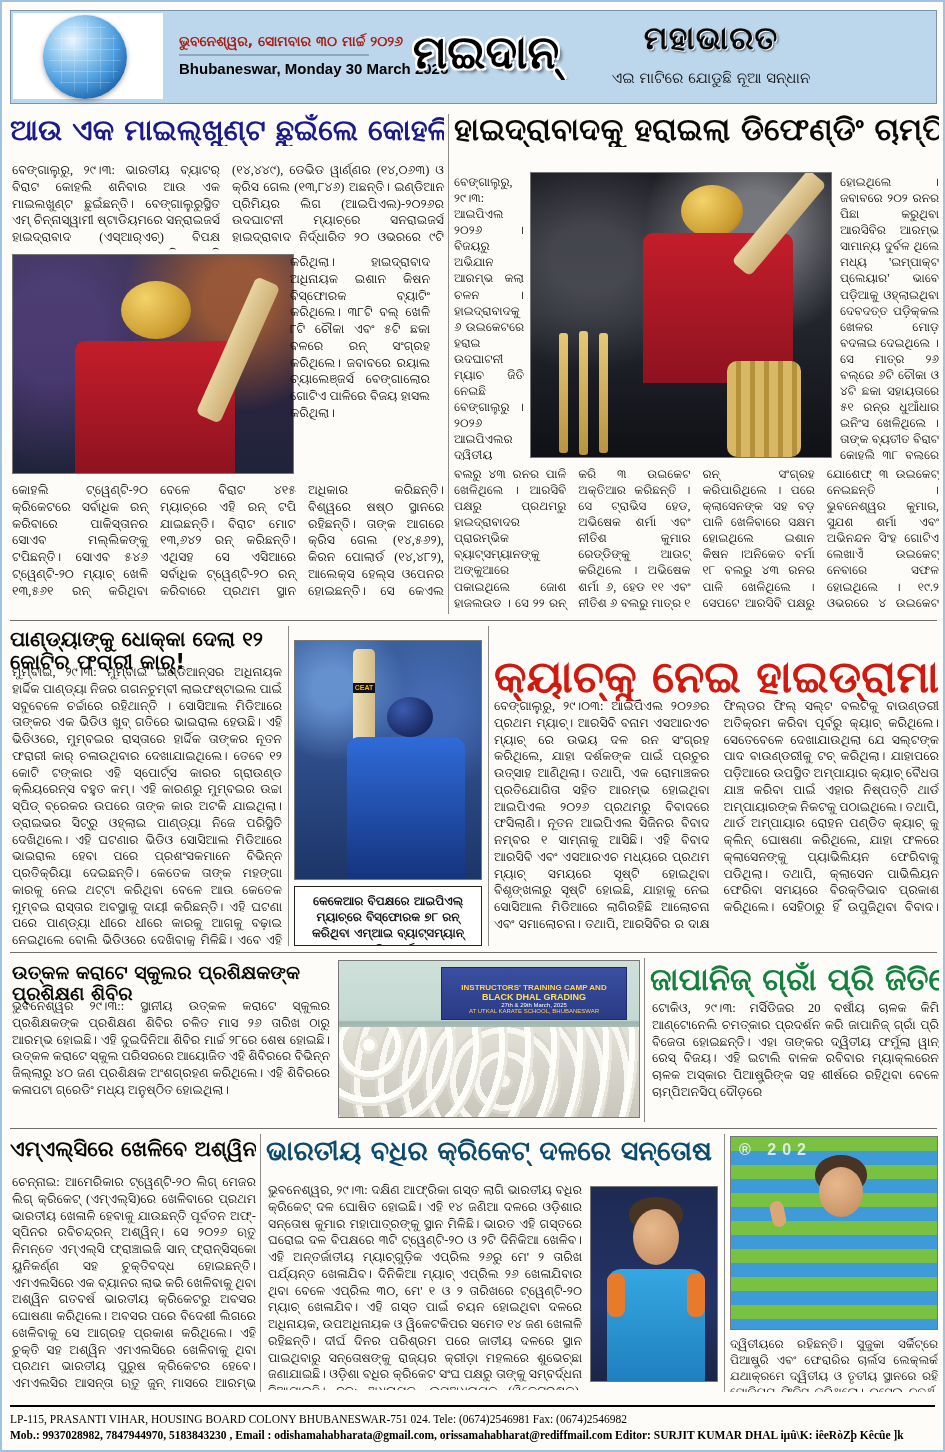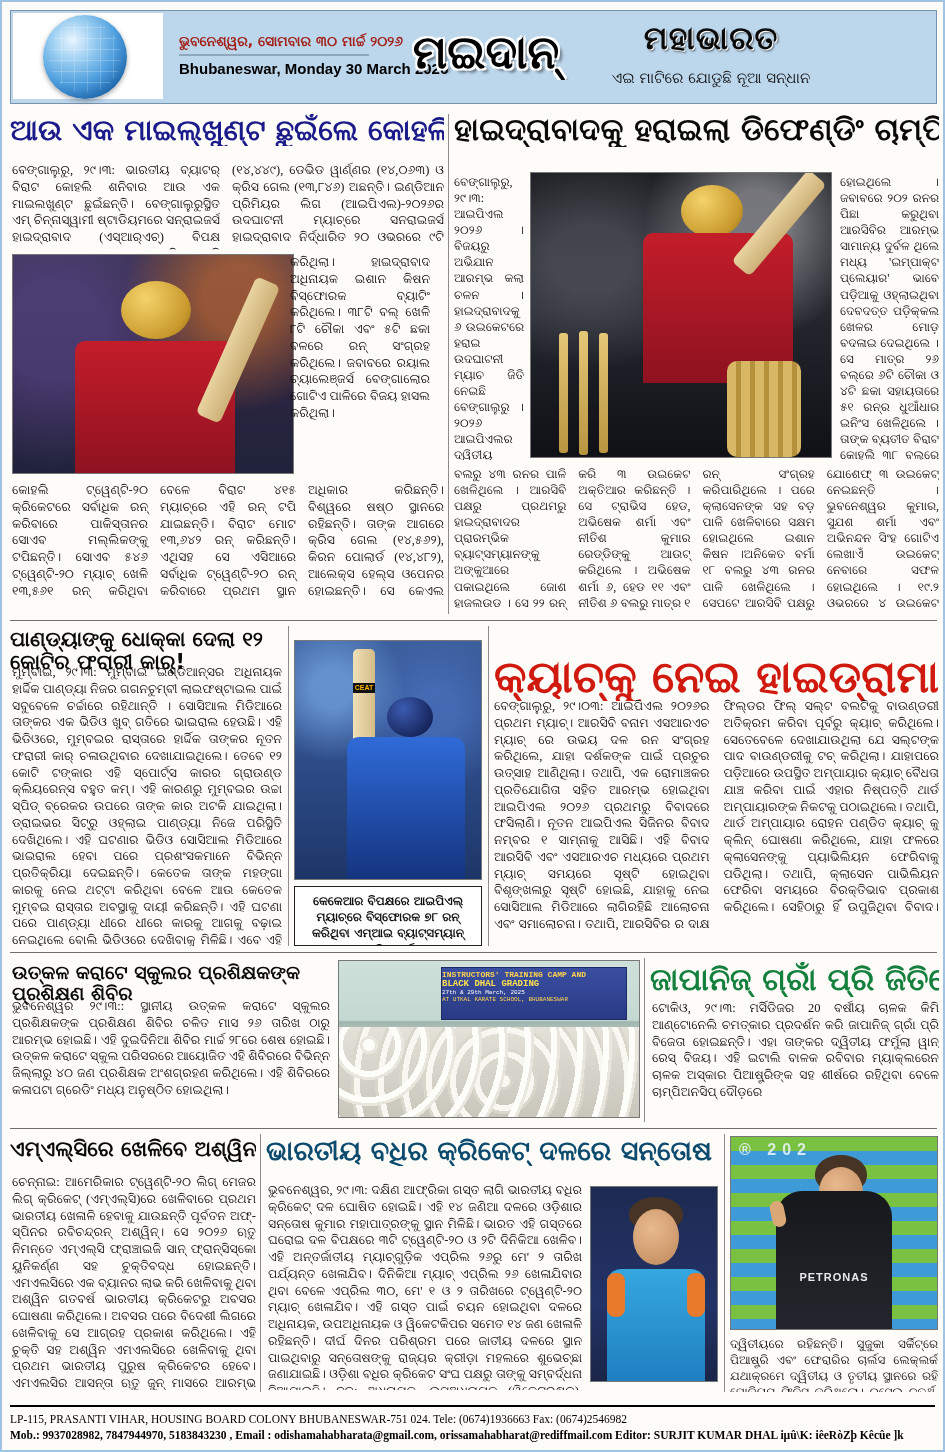--- a/index.html
+++ b/index.html
@@ -59,21 +59,21 @@
   .photo-rohit{background:
       radial-gradient(circle at 20% 20%, rgba(120,170,230,.7) 0 8%, transparent 30%),
       radial-gradient(circle at 75% 30%, rgba(80,120,200,.6) 0 10%, transparent 35%),
       linear-gradient(180deg,#3c5f9e 0%,#2c4a86 55%,#1d3668 100%);}
   .jersey-blue{position:absolute;background:linear-gradient(180deg,#2f6bd8,#14337e);border-radius:12px 12px 0 0;}
   .bat-up{position:absolute;background:linear-gradient(90deg,#efe0b8,#d3bc88);border-radius:5px;}
   .ceat-band{position:absolute;background:#111;color:#ffb400;font-family:"Liberation Sans",sans-serif;
       font-weight:bold;font-size:7px;text-align:center;line-height:10px;}
   .photo-karate{background:linear-gradient(180deg,#cfe0da 0%,#c4d8d2 38%,#9fb4ae 39%,#e9e9e4 60%,#dad9d2 100%);}
   .karate-banner{position:absolute;left:34%;top:4%;width:62%;height:34%;background:linear-gradient(180deg,#3a4fa0,#2a3a85);
-      border:1px solid #1c2a66;color:#fff;font-family:Liberation Mono, monospace;text-align:left;padding-top:2px;box-sizing:border-box;}
+      border:1px solid #1c2a66;color:#fff;font-family:Liberation Sans, sans-serif;text-align:center;padding-top:15px;box-sizing:border-box;}
   .karate-banner .b1{font-size:8px;font-weight:bold;color:#ffd34d;}
   .karate-banner .b2{font-size:9px;font-weight:bold;color:#ffe14d;}
   .karate-banner .b3{font-size:6px;color:#fff;}
   .karate-banner .b4{font-size:6px;color:#ffd34d;}
   .crowd{position:absolute;left:0;bottom:0;width:100%;height:58%;
       background:
        repeating-radial-gradient(circle at 10% 20%, #fdfdf9 0 6px, #e8e6dd 6px 9px, transparent 9px 26px),
        repeating-radial-gradient(circle at 55% 60%, #f8f7f2 0 6px, #d9d7cc 6px 9px, transparent 9px 24px),
        linear-gradient(180deg,#e3e1d8,#c9c7bc);}
   .photo-f1{background:repeating-linear-gradient(180deg,#79c141 0 14px,#3f9bd8 14px 28px);}
@@ -222,25 +222,22 @@
       <div class="bodytext">ଭୁବନେଶ୍ୱର, ୨୯।୩: ଦକ୍ଷିଣ ଆଫ୍ରିକା ଗସ୍ତ ଲାଗି ଭାରତୀୟ ବଧିର କ୍ରିକେଟ୍ ଦଳ ଘୋଷିତ ହୋଇଛି। ଏହି ୧୪ ଜଣିଆ ଦଳରେ ଓଡ଼ିଶାର ସନ୍ତୋଷ କୁମାର ମହାପାତ୍ରଙ୍କୁ ସ୍ଥାନ ମିଳିଛି। ଭାରତ ଏହି ଗସ୍ତରେ ଘରୋଇ ଦଳ ବିପକ୍ଷରେ ୩ଟି ଟ୍ୱେଣ୍ଟି-୨୦ ଓ ୨ଟି ଦିନିକିଆ ଖେଳିବ। ଏହି ଅନ୍ତର୍ଜାତୀୟ ମ୍ୟାଚ୍‌ଗୁଡ଼ିକ ଏପ୍ରିଲ ୨୬ରୁ ମେ' ୨ ତାରିଖ ପର୍ଯ୍ୟନ୍ତ ଖେଳାଯିବ। ଦିନିକିଆ ମ୍ୟାଚ୍ ଏପ୍ରିଲ ୨୬ ଖେଳାଯିବାର ଥିବା ବେଳେ ଏପ୍ରିଲ ୩୦, ମେ' ୧ ଓ ୨ ତାରିଖରେ ଟ୍ୱେଣ୍ଟି-୨୦ ମ୍ୟାଚ୍ ଖେଳାଯିବ। ଏହି ଗସ୍ତ ପାଇଁ ଚୟନ ହୋଇଥିବା ଦଳରେ ଅଧିନାୟକ, ଉପଅଧିନାୟକ ଓ ୱିକେଟକିପର ସମେତ ୧୪ ଜଣ ଖେଳାଳି ରହିଛନ୍ତି। ଦୀର୍ଘ ଦିନର ପରିଶ୍ରମ ପରେ ଜାତୀୟ ଦଳରେ ସ୍ଥାନ ପାଇଥିବାରୁ ସନ୍ତୋଷଙ୍କୁ ରାଜ୍ୟର କ୍ରୀଡ଼ା ମହଲରେ ଶୁଭେଚ୍ଛା ଜଣାଯାଇଛି। ଓଡ଼ିଶା ବଧିର କ୍ରିକେଟ ସଂଘ ପକ୍ଷରୁ ତାଙ୍କୁ ସମ୍ବର୍ଦ୍ଧନା ଦିଆଯାଇଛି। ଦଳ: ଅଧିନାୟକ, ଉପଅଧିନାୟକ (ୱିକେଟରକ୍ଷକ), ସନ୍ତୋଷ କୁମାର ମହାପାତ୍ର ପ୍ରମୁଖ।</div>
     </div>
   </section>
 
   <div class="vrule" style="left:722px;top:1132px;height:258px;"></div>
 
   <figure class="photo photo-f1" style="left:728px;top:1134px;width:208px;height:194px;margin:0;">
     <div class="f1-top-text">® 202</div>
     <div class="hair2" style="left:84px;top:18px;width:52px;height:38px;"></div>
     <div class="face" style="left:88px;top:30px;width:44px;height:50px;"></div>
-    <div class="suit">
-      <div class="suit-text">PETRONAS</div>
-    </div>
     <div class="thumb" style="left:40px;top:64px;"></div>
   </figure>
   <div class="bodytext" style="position:absolute;left:728px;top:1334px;width:208px;height:56px;font-size:12px;">ଦ୍ୱିତୀୟରେ ରହିଛନ୍ତି। ସୁଜୁକା ସର୍କିଟ୍‌ରେ ପିଆଷ୍ଟ୍ରି ଏବଂ ଫେରାରିର ଚାର୍ଲସ ଲେକ୍ଲର୍କ ଯଥାକ୍ରମେ ଦ୍ୱିତୀୟ ଓ ତୃତୀୟ ସ୍ଥାନରେ ରହି ପୋଡିୟମ୍ ଫିନିସ୍ କରିଥିଲୋ। ରସେଲ ଚତୁର୍ଥ, ବିଶ୍ୱ ବିଜେତା ତଥା ମ୍ୟାକ୍ଲରେନ୍‌ର ଲାଣ୍ଡୋ ନୋରିସ ପଞ୍ଚମ ଏବଂ ୭ ଥରର ବିଶ୍ୱବିଜେତା ଫେରାରି ଲୁଇସ ହାମିଲଟନ୍ ଷଷ୍ଠ ସ୍ଥାନରେ ରହିଥିଲେ।</div>
 
   <footer class="footer">
-    <div class="l2">LP-115, PRASANTI VIHAR, HOUSING BOARD COLONY BHUBANESWAR-751 024. Tele: (0674)1936663 Fax: (0674)2546982</div>
+    <div class="l2">LP-115, PRASANTI VIHAR, HOUSING BOARD COLONY BHUBANESWAR-751 024. Tele: (0674)2546981 Fax: (0674)2546982</div>
     <div class="l3">Mob.: 9937028982, 7847944970, 5183843230 , Email : odishamahabharata@gmail.com, orissamahabharat@rediffmail.com Editor: SURJIT KUMAR DHAL iµû\K: iêeRòZþ Kêcûe ]k</div>
   </footer>
 
 </div>
 
 </body></html>

